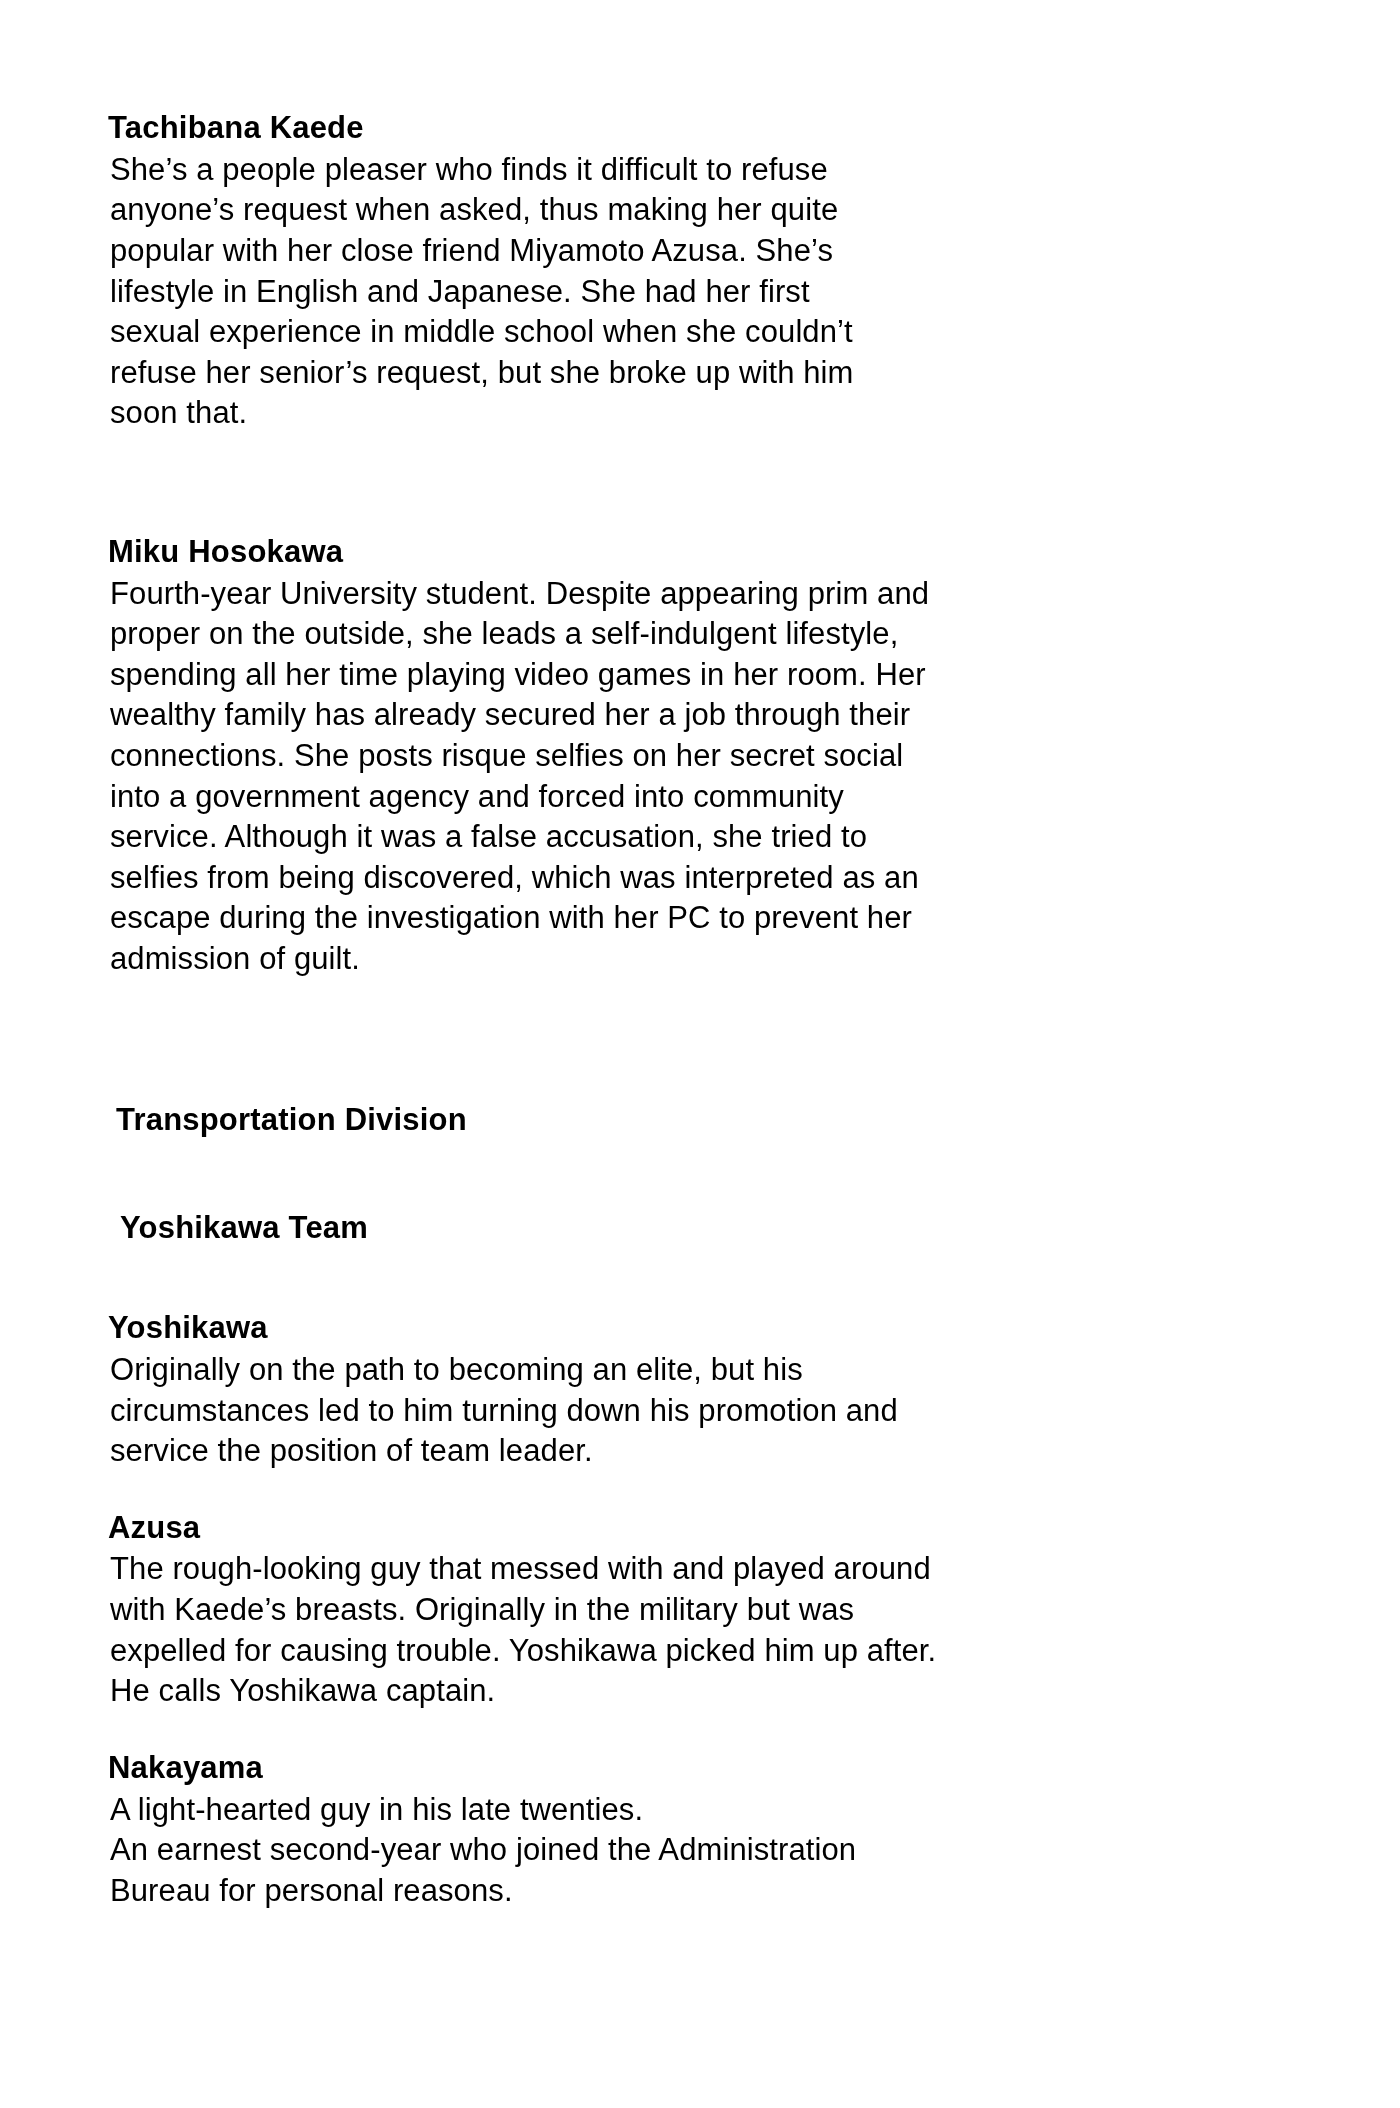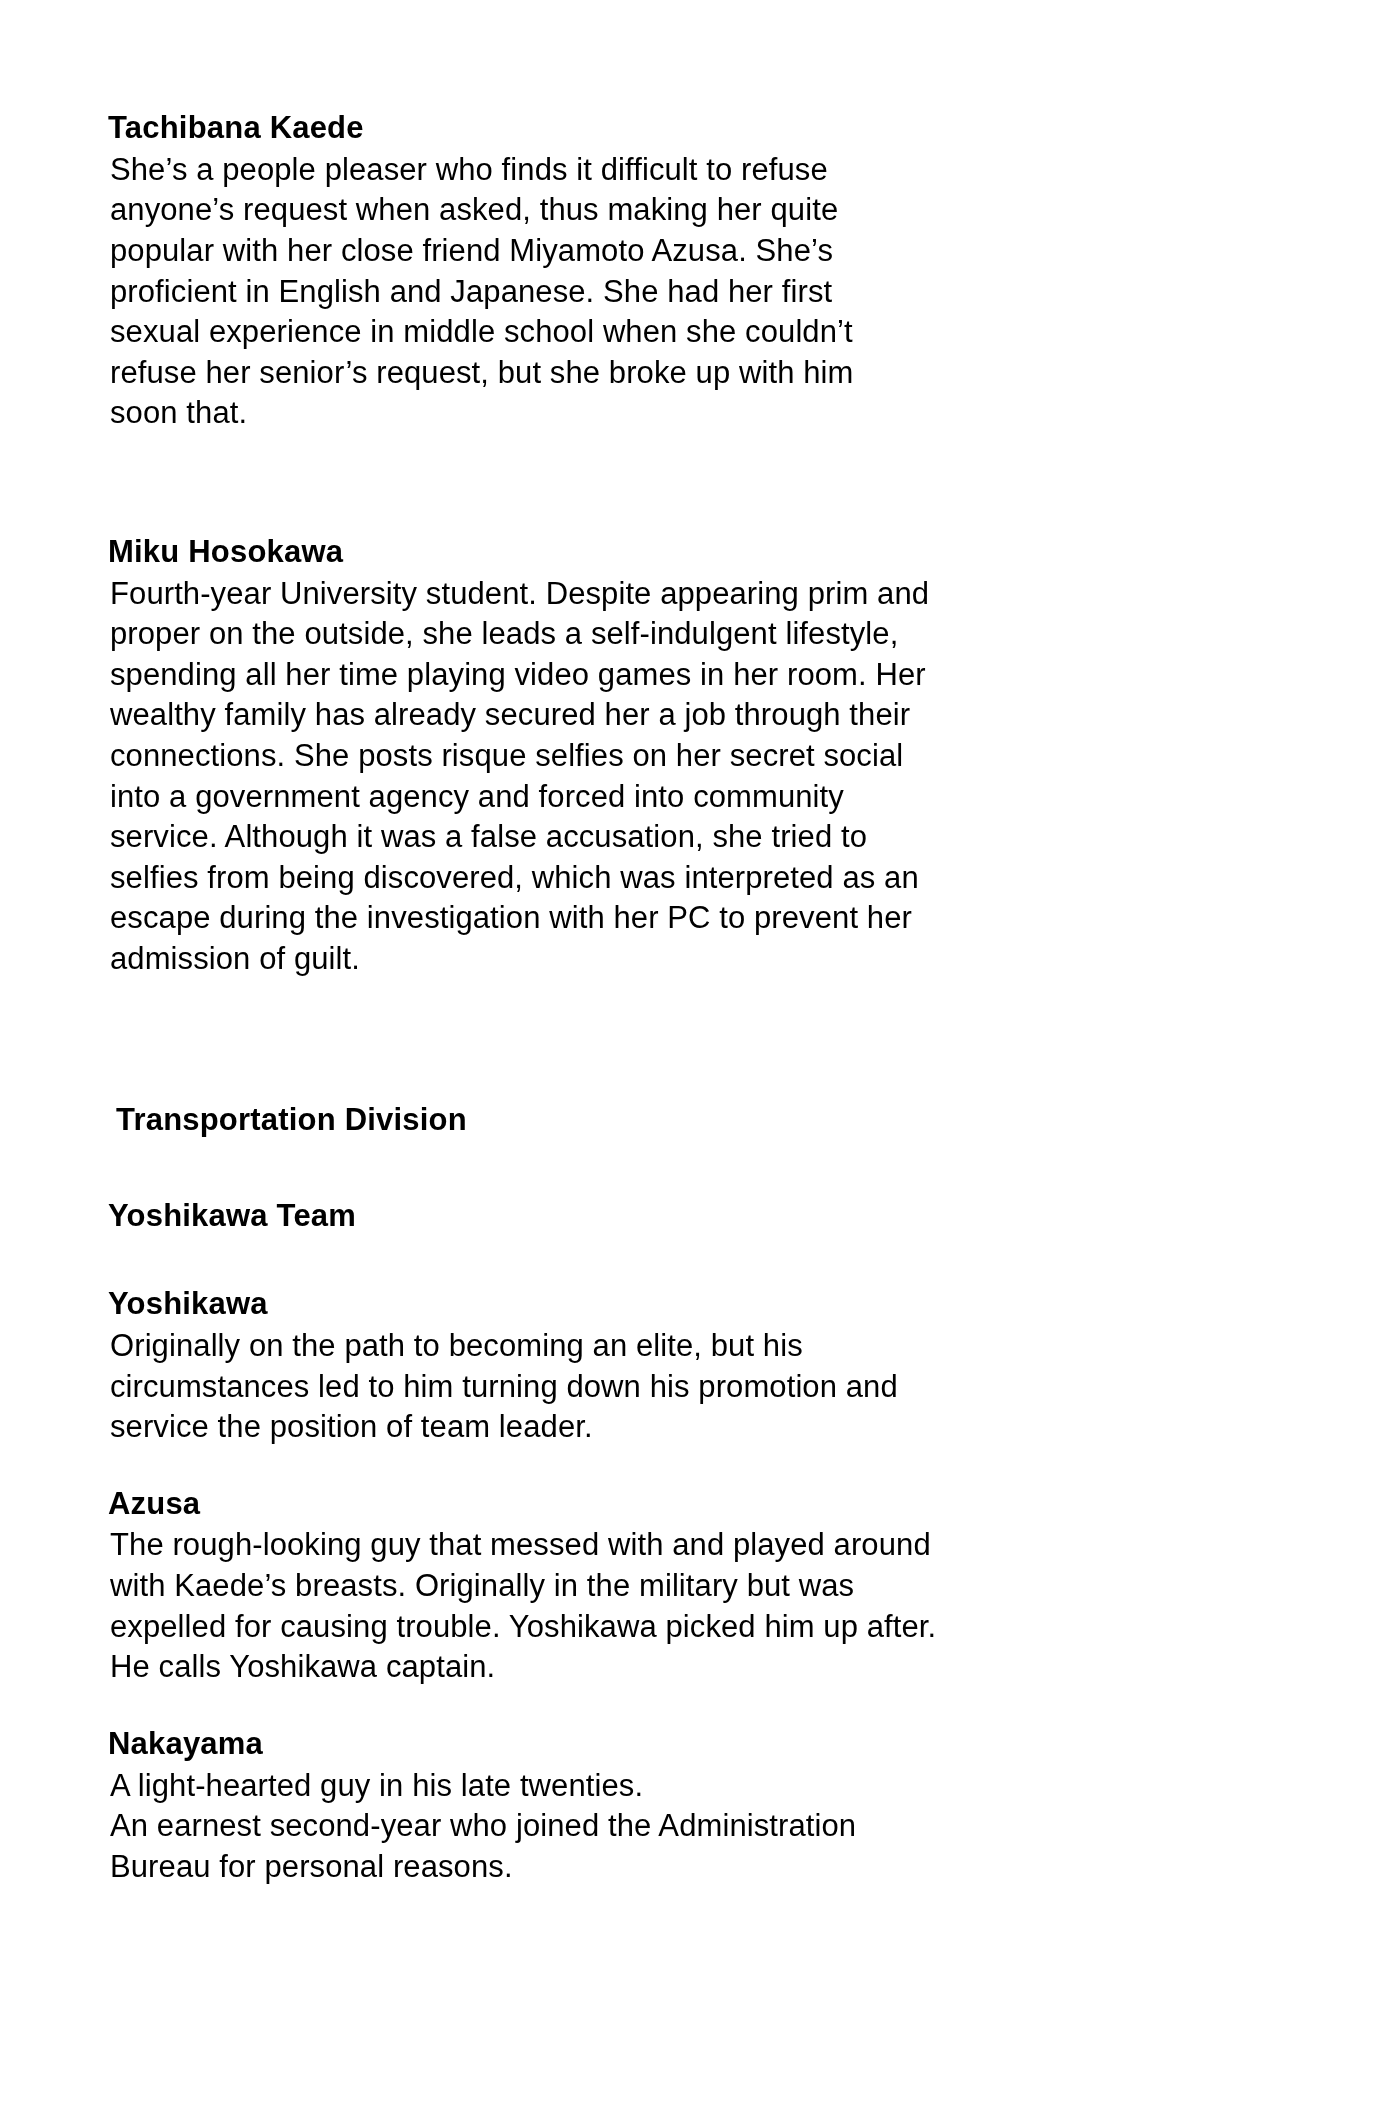--- a/index.html
+++ b/index.html
@@ -52,35 +52,35 @@
     font-weight: bold;
     line-height: 1.3;
     letter-spacing: 0.2px;
     margin: 8px;
   }
   .sub-heading {
     font-size: 31px;
     font-weight: bold;
     line-height: 1.3;
     letter-spacing: 0.2px;
-    margin: 0;
+    margin: 12px;
   }
 </style>
 </head>
 <body>
 
 <div class="page">
 
   <div class="entry">
     <div class="entry-name">Tachibana Kaede</div>
     <div class="entry-body">
       <span class="line">She’s a people pleaser who finds it difficult to refuse</span>
       <span class="line">anyone’s request when asked, thus making her quite</span>
       <span class="line">popular with her close friend Miyamoto Azusa. She’s</span>
-      <span class="line">proficient in English and Japanese. She had her first</span>
+      <span class="line">lifestyle in English and Japanese. She had her first</span>
       <span class="line">sexual experience in middle school when she couldn’t</span>
       <span class="line">refuse her senior’s request, but she broke up with him</span>
       <span class="line">soon that.</span>
     </div>
   </div>
 
   <div class="gap-large"></div>
 
   <div class="entry">
     <div class="entry-name">Miku Hosokawa</div>

